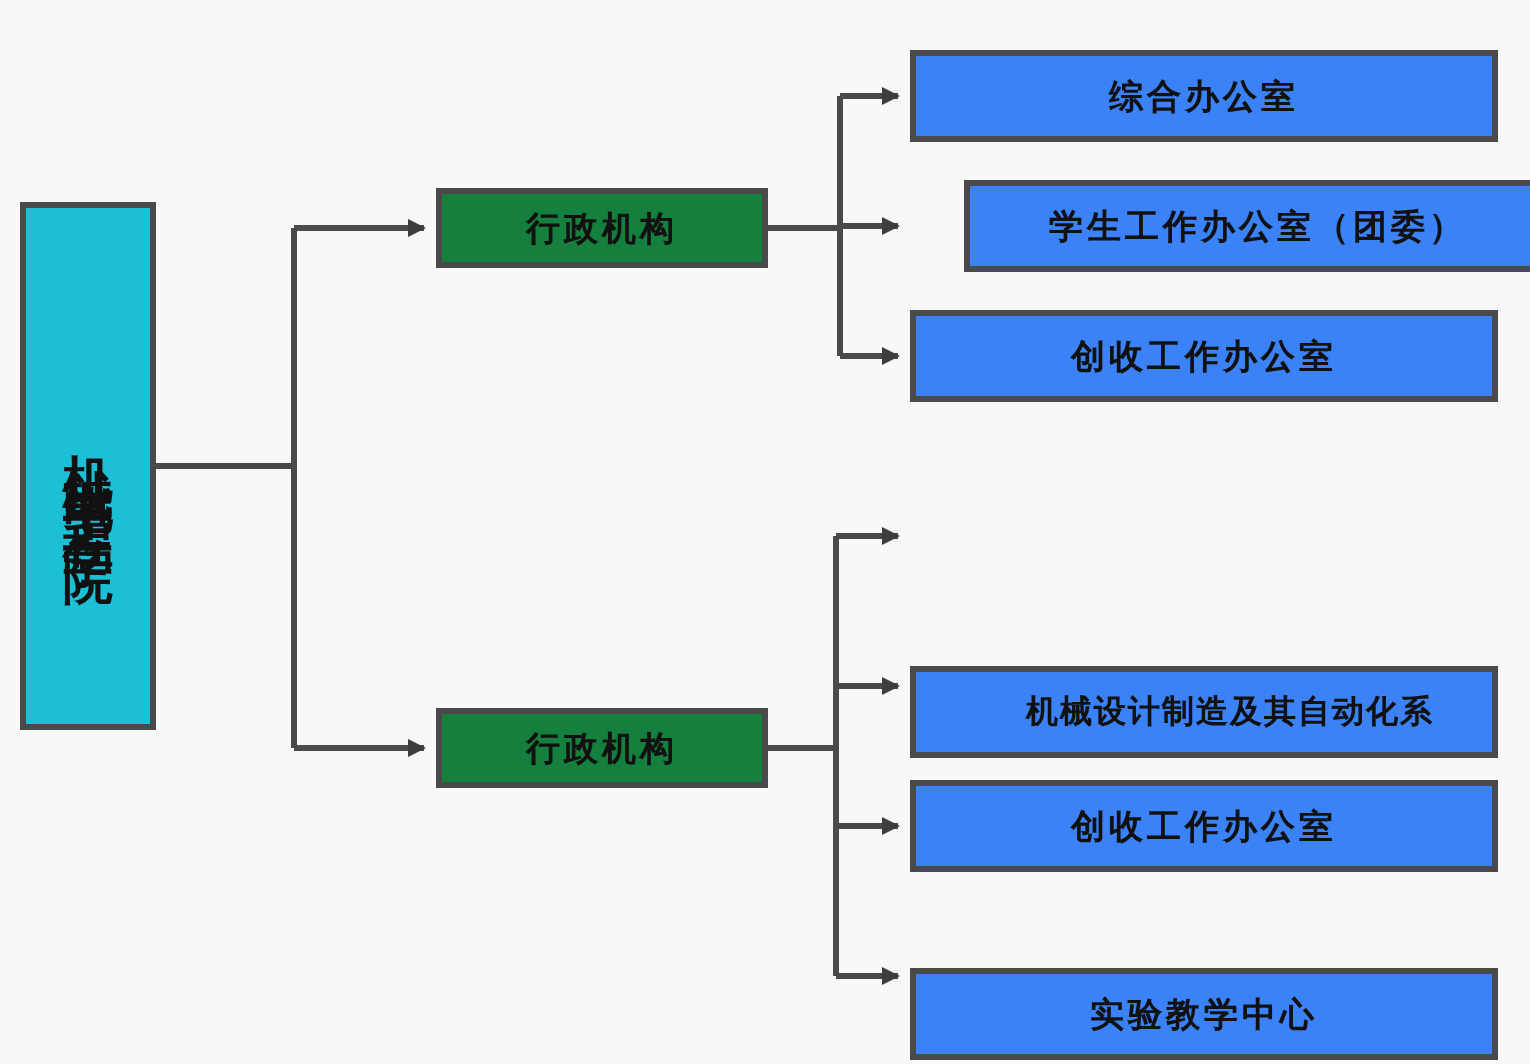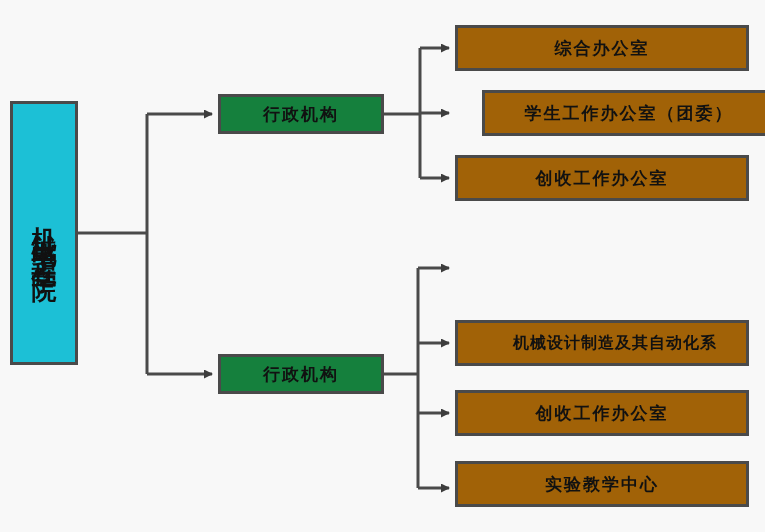--- a/index.html
+++ b/index.html
@@ -56,34 +56,34 @@
     background: #15803d;
     left: 218px;
     width: 166px;
     height: 40px;
     font-size: 17px;
     letter-spacing: 2px;
   }
   .branch-admin { top: 94px; }
   .branch-teach { top: 354px; }
   .node-leaf {
-    background: #a16207;
+    background: #3b82f6;
     left: 455px;
     width: 294px;
     height: 46px;
     font-size: 17px;
     letter-spacing: 2px;
   }
   .leaf-a0 { top: 25px; }
   .leaf-a1 { top: 90px; margin-left: 27px; }
   .leaf-a2 { top: 155px; }
   .leaf-t0 { top: 245px; }
-  .leaf-t1 { top: 320px; padding-left: 26px; }
+  .leaf-t1 { top: 333px; padding-left: 26px; }
   .leaf-t2 { top: 390px; }
-  .leaf-t3 { top: 461px; }
+  .leaf-t3 { top: 484px; }
   .leaf-wide { letter-spacing: 1px; font-size: 16px; }
 </style>
 </head>
 <body>
 
 <div id="chart">
 
   <svg class="connectors" viewBox="0 0 765 532">
     <defs>
       <marker id="arrow" markerWidth="9" markerHeight="9" refX="8" refY="4.5" orient="auto" markerUnits="userSpaceOnUse">

